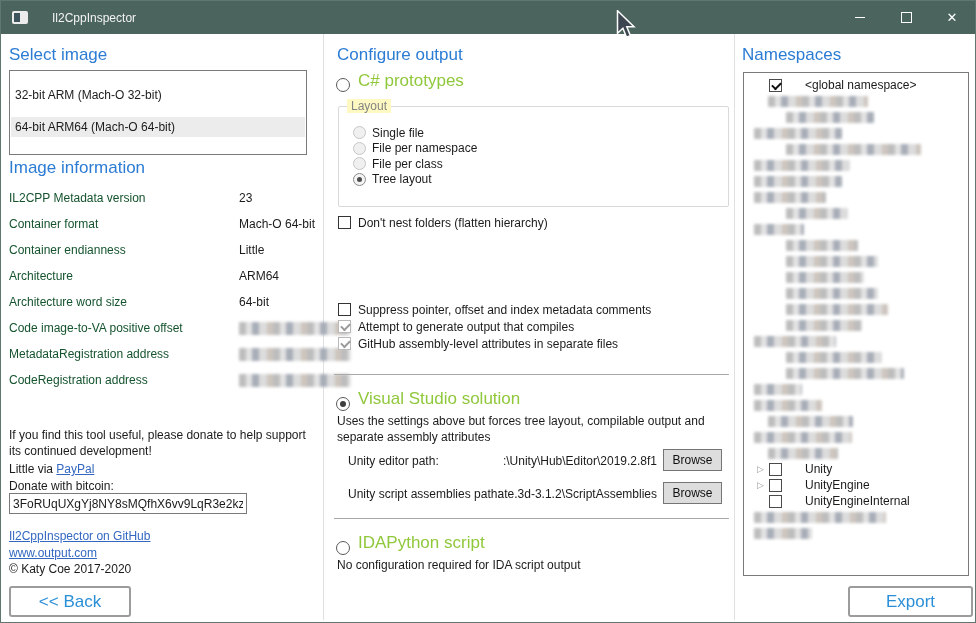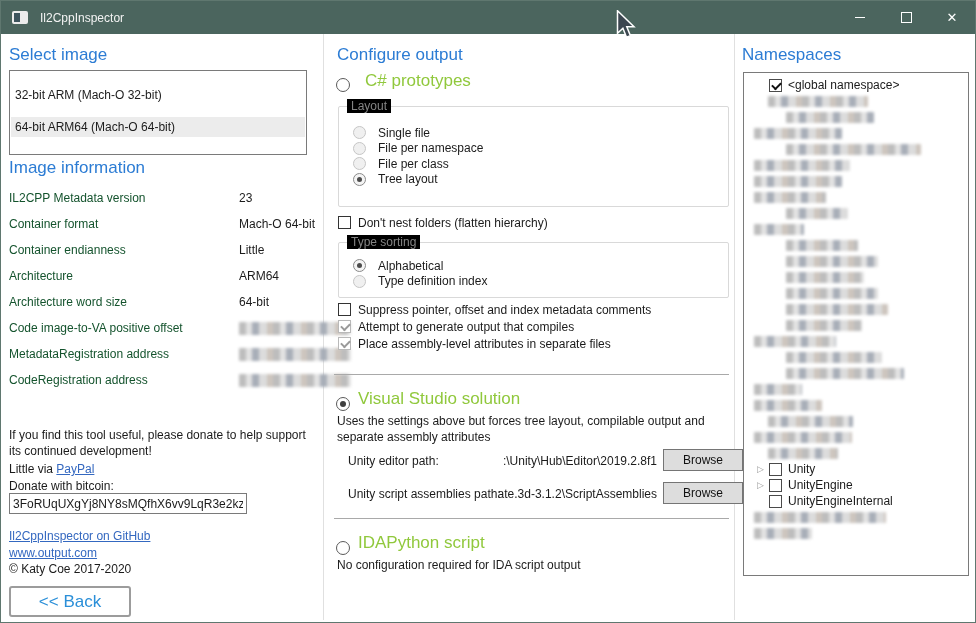--- a/index.html
+++ b/index.html
@@ -6,21 +6,21 @@
   .window{position:relative;width:976px;height:623px;background:#fff;
     font-family:"Liberation Sans",sans-serif;border:1px solid #5f776f;
     box-sizing:border-box;overflow:hidden;}
   .abs{position:absolute;}
   
   .titlebar{position:absolute;left:0;top:0;right:0;height:33px;background:#4b655e;
     display:flex;align-items:center;}
   .app-icon{width:16px;height:13px;margin-left:11px;background:#ececec;border-radius:2px;
     position:relative;flex:none;}
   .app-icon-inner{position:absolute;left:2px;top:2px;width:6px;height:9px;background:#3d545d;}
-  .app-title{color:#f3f3f3;font-size:12px;margin-left:12px;white-space:nowrap;}
+  .app-title{color:#f3f3f3;font-size:12px;margin-left:24px;white-space:nowrap;}
   .tb-spacer{flex:1;}
   .tbtn{width:46px;height:33px;display:flex;align-items:center;justify-content:center;
     color:#fff;font-size:13px;cursor:pointer;flex:none;}
   .glyph-min{width:10px;border-top:1px solid #fff;display:block;}
   .glyph-max{width:9px;height:9px;border:1px solid #fff;display:block;}
   
   .h1{position:absolute;font-size:17px;color:#2c7cd4;white-space:nowrap;}
   .green-h{position:absolute;font-size:17px;color:#90c83c;white-space:nowrap;}
   .txt{position:absolute;font-size:12px;color:#1b1b1b;line-height:16px;}
   .link{color:#3468c0;text-decoration:underline;cursor:pointer;display:inline;}
@@ -42,51 +42,51 @@
   .big-btn{position:absolute;border:2px solid #9c9c9c;border-radius:3px;background:#fff;
     color:#2b8fd8;font-size:17px;display:flex;align-items:center;justify-content:center;cursor:pointer;}
   
   .opt-row{display:flex;align-items:center;height:15.5px;padding-left:14px;}
   .radio{width:13px;height:13px;border-radius:50%;border:1px solid #8a8a8a;background:#fdfdfd;
     box-sizing:border-box;position:relative;flex:none;}
   .radio.dis{border-color:#c6c6c6;background:#f0f0f0;}
   .radio.sel{background:#f4f4f4;}
   .radio.sel::after{content:"";position:absolute;left:3px;top:3px;width:5px;height:5px;
     border-radius:50%;background:#4c4c4c;}
-  .opt-label{font-size:12px;color:#1b1b1b;margin-left:12px;white-space:nowrap;}
+  .opt-label{font-size:12px;color:#1b1b1b;margin-left:6px;white-space:nowrap;}
   .radio-lg{position:absolute;width:14px;height:14px;border:1px solid #5a5a5a;border-radius:50%;
     background:#fff;box-sizing:border-box;cursor:pointer;}
   .radio-lg.sel::after{content:"";position:absolute;left:3px;top:3px;width:6px;height:6px;
     border-radius:50%;background:#3f3f3f;}
   .cb{width:13px;height:13px;border:1px solid #333;background:#fff;box-sizing:border-box;
     position:relative;flex:none;}
   .cb.dis{border-color:#b9b9b9;}
   .cb.chk::after{content:"";position:absolute;left:2px;top:2px;width:7px;height:4px;
     border-left:2px solid #111;border-bottom:2px solid #111;transform:rotate(-45deg);}
   .cb.dis.chk::after{border-color:#9a9a9a;}
   .cb-row{display:flex;align-items:center;height:17px;}
   .cb-row .opt-label{margin-left:7px;}
   .groupbox{position:absolute;border:1px solid #d9d9d9;border-radius:2px;box-sizing:border-box;}
-  .gb-label{position:absolute;top:-8px;left:8px;background:#000000;padding:0 4px;font-size:12px;
+  .gb-label{position:absolute;top:-8px;left:8px;background:#fef9c3;padding:0 4px;font-size:12px;
     color:#848484;white-space:nowrap;}
   .opt-col{padding-top:18px;}
   .path-value{text-align:right;white-space:nowrap;}
-  .browse-btn{position:absolute;width:80px;height:22px;background:#ddd;border:1px solid #757575;
+  .browse-btn{position:absolute;width:59px;height:22px;background:#ddd;border:1px solid #757575;
     font-size:12px;color:#111;display:flex;align-items:center;justify-content:center;
     box-sizing:border-box;cursor:pointer;}
   
   .treebox{position:absolute;border:1px solid #7a7a7a;background:#fff;padding-top:4px;
     overflow:hidden;box-sizing:border-box;}
   .tree-row{height:16px;display:flex;align-items:center;}
   .expander{width:12px;margin-left:13px;font-size:9px;color:#9b9b9b;flex:none;line-height:16px;}
   .tcb{width:13px;height:13px;border:1px solid #4a4a4a;background:#fff;box-sizing:border-box;
     position:relative;flex:none;}
   .tcb.chk::after{content:"";position:absolute;left:2px;top:2px;width:7px;height:4px;
     border-left:2px solid #111;border-bottom:2px solid #111;transform:rotate(-45deg);}
-  .tree-label{font-size:12px;color:#1b1b1b;margin-left:6px;white-space:nowrap;}
+  .tree-label{font-size:12px;color:#1b1b1b;margin-left:23px;white-space:nowrap;}
   .tblock{height:11px;flex:none;}
   .cursor{position:absolute;pointer-events:none;}
 </style>
 </head>
 <body>
 
 <div class="window">
 
   <div class="titlebar">
     <span class="app-icon">
@@ -157,21 +157,21 @@
 
   <div class="txt link" style="left:8px;top:527px;">Il2CppInspector on GitHub</div>
   <div class="txt link" style="left:8px;top:544px;">www.output.com</div>
   <div class="txt" style="left:8px;top:560px;">© Katy Coe 2017-2020</div>
 
   <div class="big-btn" style="left:8px;top:585px;width:118px;height:27px;">&lt;&lt; Back</div>
 
   <div class="h1" style="left:336px;top:44px;">Configure output</div>
 
   <div class="radio-lg" style="left:335px;top:77px;"></div>
-  <div class="green-h" style="left:357px;top:70px;margin-left:7px;">C# prototypes</div>
+  <div class="green-h" style="left:357px;top:70px;">C# prototypes</div>
 
   <div class="groupbox" style="left:337px;top:105px;width:391px;height:101px;">
     <span class="gb-label">Layout</span>
     <div class="opt-col">
         <div class="opt-row">
           <div class="radio dis"></div>
           <div class="opt-label">Single file</div>
         </div>
         <div class="opt-row">
           <div class="radio dis"></div>
@@ -186,46 +186,33 @@
           <div class="opt-label">Tree layout</div>
         </div>
       </div>
   </div>
 
   <div class="cb-row abs" style="left:337px;top:213px;">
     <span class="cb"></span>
     <span class="opt-label">Don't nest folders (flatten hierarchy)</span>
   </div>
 
-  <div class="groupbox" style="left:337px;top:241px;width:391px;height:56px;">
-    <span class="gb-label">Type sorting</span>
-    <div class="opt-col" style="padding-top:15px;">
-        <div class="opt-row">
-          <div class="radio sel"></div>
-          <div class="opt-label">Alphabetical</div>
-        </div>
-        <div class="opt-row">
-          <div class="radio dis"></div>
-          <div class="opt-label">Type definition index</div>
-        </div>
-      </div>
-  </div>
 
   <div class="abs" style="left:337px;top:300px;">
       <div class="cb-row">
         <div class="cb"></div>
         <div class="opt-label">Suppress pointer, offset and index metadata comments</div>
       </div>
       <div class="cb-row">
         <div class="cb chk dis"></div>
         <div class="opt-label">Attempt to generate output that compiles</div>
       </div>
       <div class="cb-row">
         <div class="cb chk dis"></div>
-        <div class="opt-label">Place assembly-level attributes in separate files</div>
+        <div class="opt-label">GitHub assembly-level attributes in separate files</div>
       </div>
     </div>
 
   <div class="sep" style="left:333px;top:373px;width:395px;"></div>
 
   <div class="radio-lg sel" style="left:335px;top:396px;"></div>
   <div class="green-h" style="left:357px;top:388px;">Visual Studio solution</div>
   <div class="txt" style="left:336px;top:412px;width:398px;">Uses the settings above but forces tree layout, compilable output and separate assembly attributes</div>
 
   <div class="txt" style="left:347px;top:452px;">Unity editor path:</div>
@@ -333,18 +320,19 @@
         <div class="tcb"></div>
         <div class="tree-label">UnityEngineInternal</div>
       </div>
       <div class="tree-row">
         <div class="tblock blur-block" style="margin-left: 10px; width: 132px;"></div>
       </div>
       <div class="tree-row">
         <div class="tblock blur-block" style="margin-left: 10px; width: 58px;"></div>
       </div>
     </div>
+  <div class="big-btn" style="left:847px;top:585px;width:121px;height:27px;">Export</div>
 
   <svg class="cursor" style="left:615px;top:9px;" width="21" height="30" viewBox="0 0 14 20">
     <path d="M1 0.5 L1 15.5 L4.6 12.2 L7.0 18.2 L9.6 17.1 L7.2 11.2 L12 11.2 Z" fill="#3c4650" stroke="#ffffff" stroke-width="1"></path>
   </svg>
 
 </div>
 
 </body></html>

